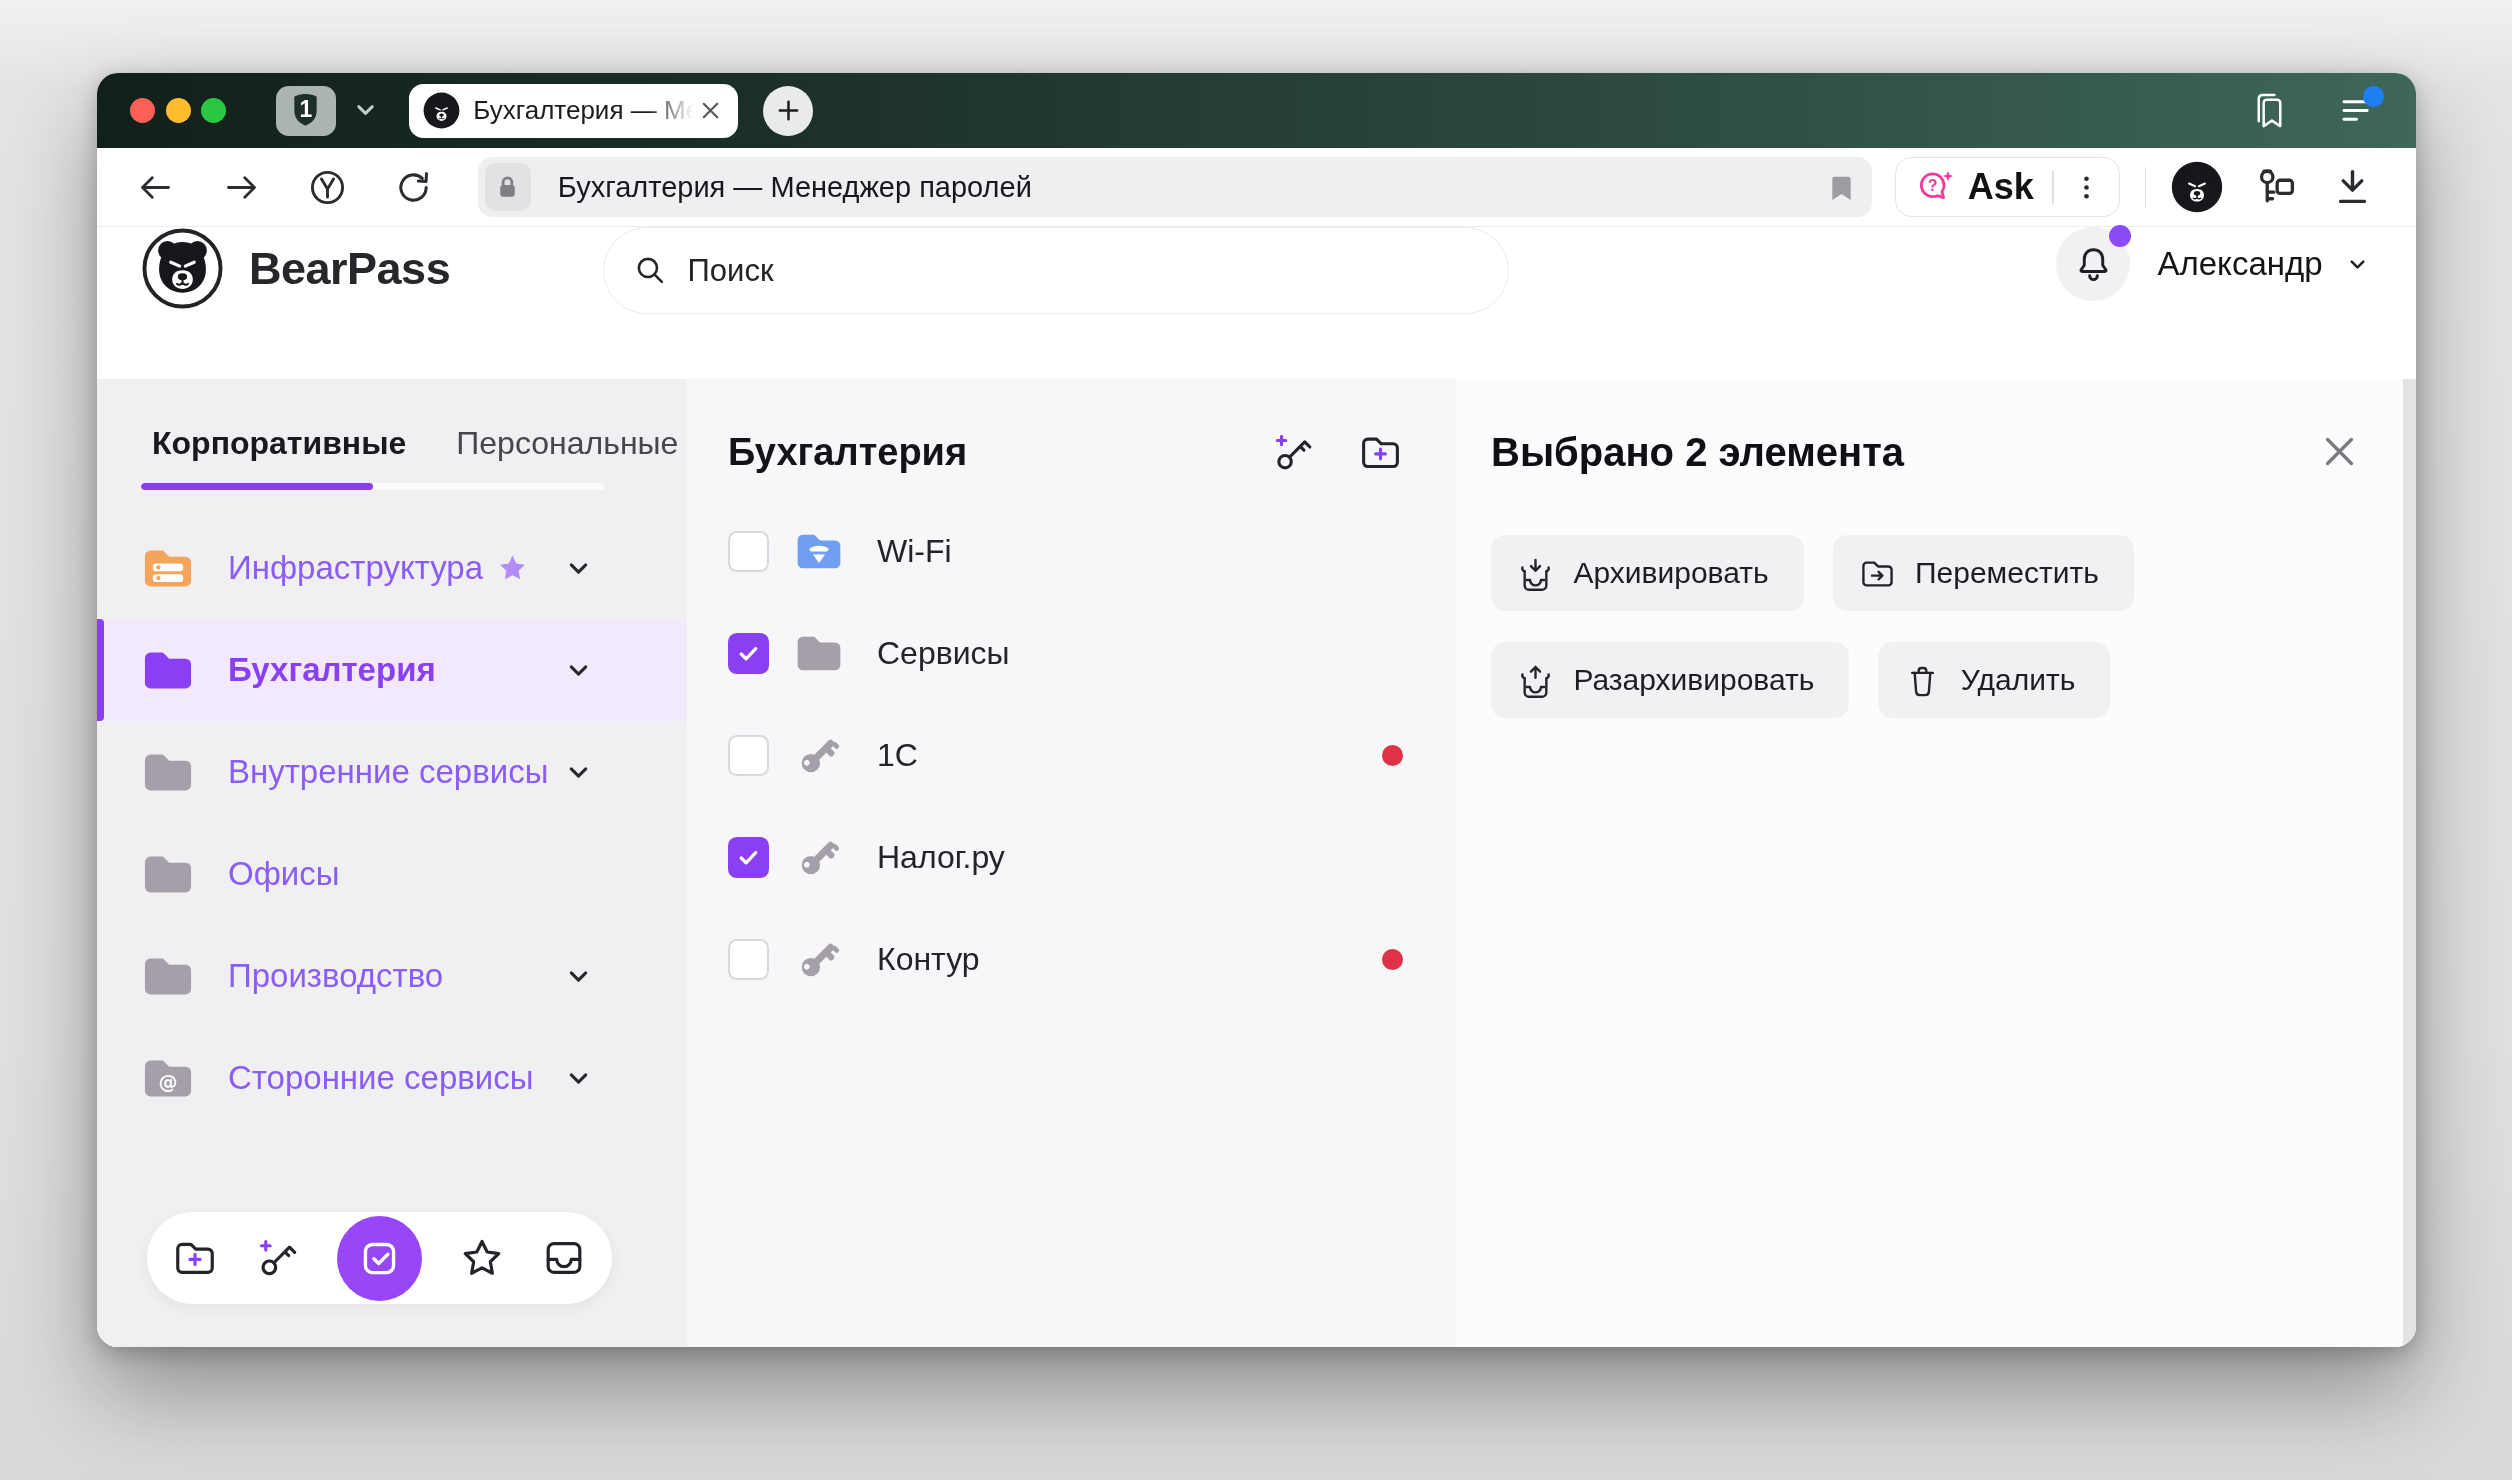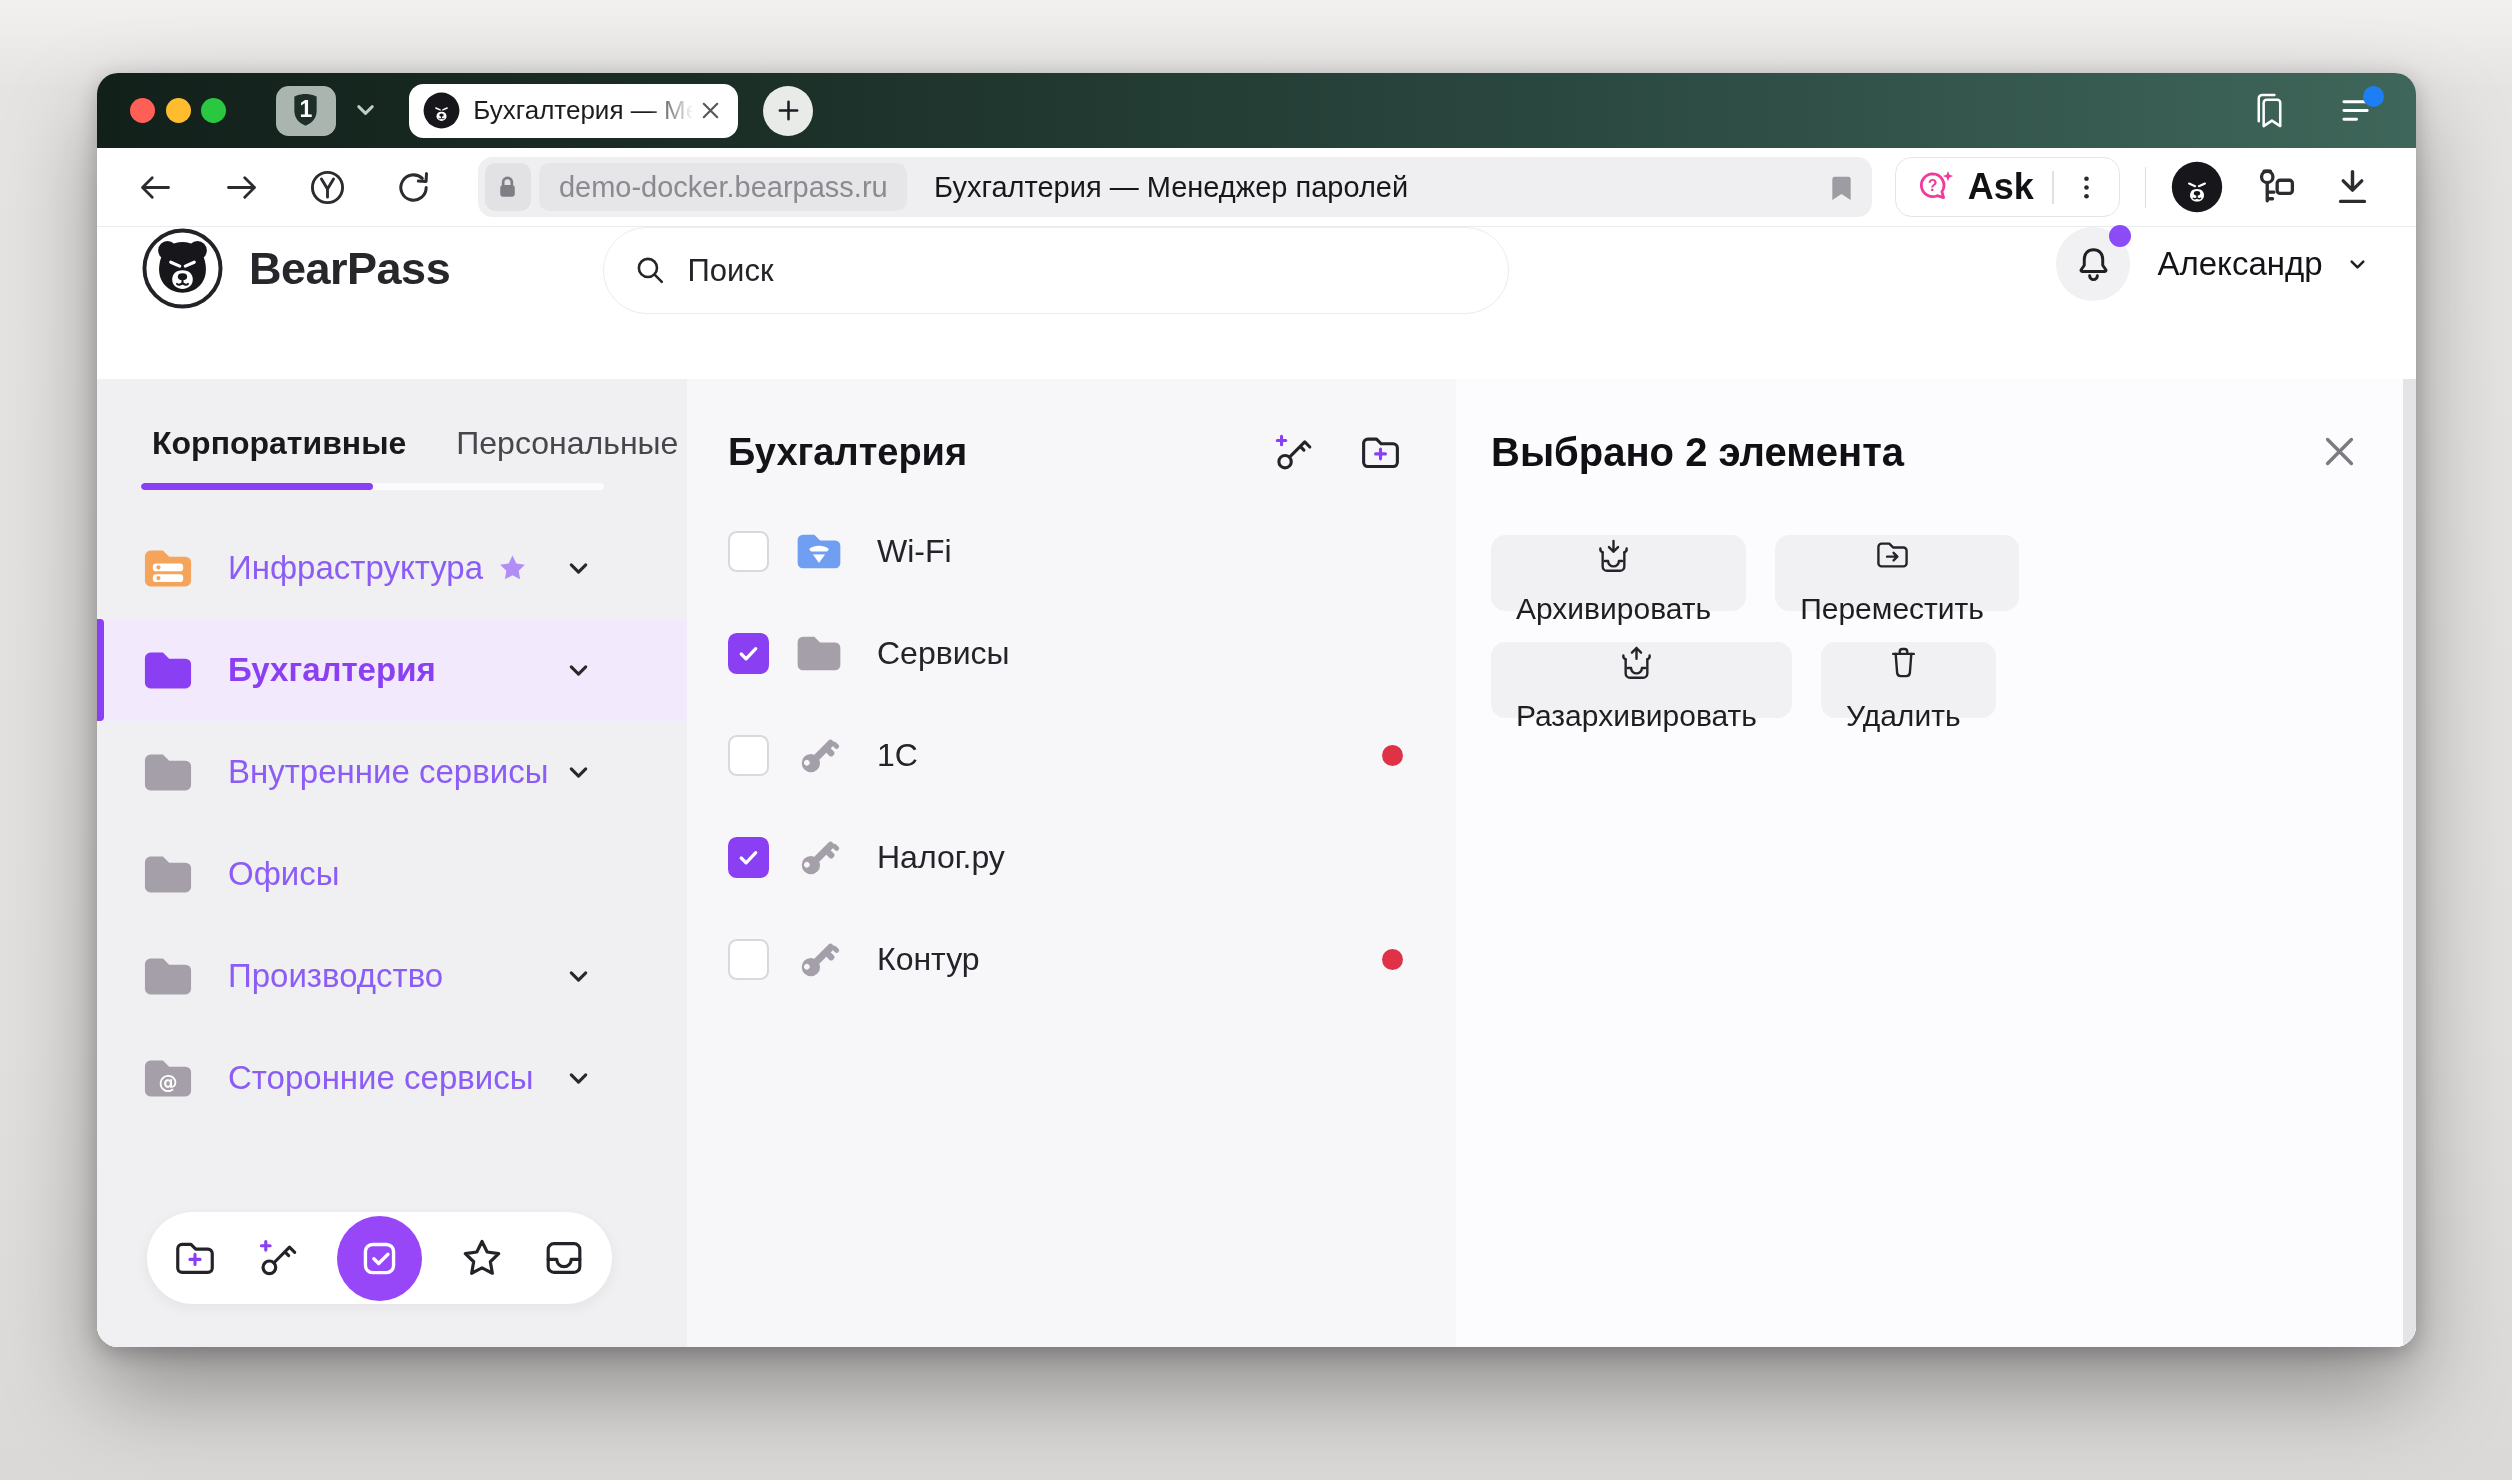--- a/index.html
+++ b/index.html
@@ -136,21 +136,21 @@
   .row .lbl { margin-left:33px; font-size:32px; color:#232329; }
   .dot { margin-left:auto; width:21px; height:21px; border-radius:50%; background:#e03246; flex:0 0 auto; }
   
   .panel { flex:1; background:#fcfcfe; padding:50px 68px 0 35px; position:relative; min-width:0; }
   .panel-head { display:flex; align-items:flex-start; }
   .panel-title { font-size:40px; font-weight:bold; color:#101014; line-height:46px; }
   .panel-close { margin-left:auto; display:flex; margin-right:-13.5px; }
   .actions { margin-top:60px; display:flex; flex-wrap:wrap; gap:31px 29px; max-width:774px; }
   .act-btn {
     height:76px; background:#f1f1f4; border-radius:14.5px; display:flex; align-items:center;
-    padding:0 35px 0 25px; gap:18.4px; font-size:30px; color:#1d1d22;flex-direction:column;
+    padding:0 35px 0 25px; gap:18.4px; font-size:30px; color:#1d1d22;
   }
   .scrollstrip { position:absolute; right:0; top:0; bottom:0; width:13.5px; background:#e4e4e7; }
   
   svg { display:block; }
   .s  { fill:none; stroke:currentColor; stroke-width:2.4; stroke-linecap:round; stroke-linejoin:round; }
   .s3 { fill:none; stroke:currentColor; stroke-width:3;   stroke-linecap:round; stroke-linejoin:round; }
 </style>
 </head>
 <body>
 
@@ -254,21 +254,20 @@
         </svg>
       </span>
 
       <div class="urlpill">
         <span class="lockchip">
           <svg width="31" height="31" viewBox="0 0 32 32">
             <rect x="8.5" y="13.5" width="15" height="12" rx="3" fill="#7e7e85"></rect>
             <path d="M11.5 13.5 v-3 a4.5 4.5 0 0 1 9 0 v3" fill="none" stroke="#7e7e85" stroke-width="2.8"></path>
           </svg>
         </span>
-        <span class="urlchip">demo-docker.bearpass.ru</span>
         <span class="pagetitle">Бухгалтерия — Менеджер паролей</span>
         <span class="flag">
           <svg width="29" height="31" viewBox="0 0 30 32">
               <path d="M8 5 h14 a2.5 2.5 0 0 1 2.5 2.5 V29 l-9.5-6.2L5.5 29 V7.5 A2.5 2.5 0 0 1 8 5 z" fill="#9c9ca2"></path>
             </svg>
         </span>
       </div>
 
       <div class="askpill">
         <span>

